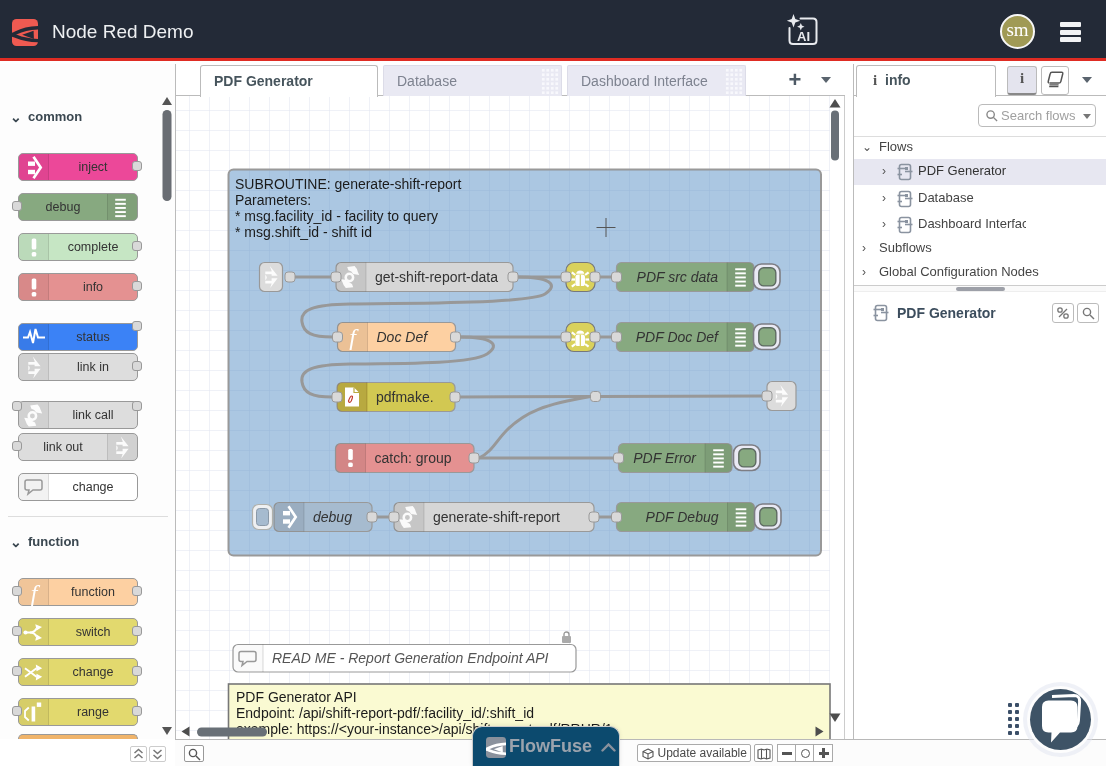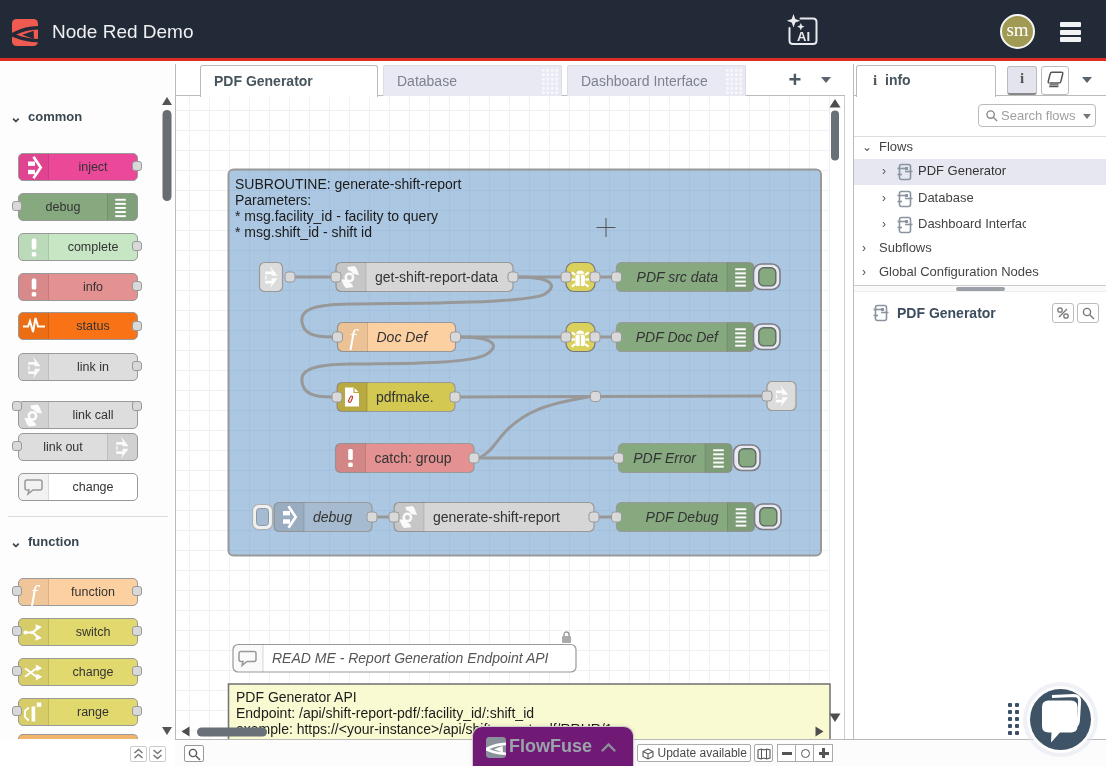--- a/index.html
+++ b/index.html
@@ -48,21 +48,21 @@
 .trow .txt { position:absolute; top:4px; }
 #sb-split { position:absolute; left:0; top:221px; width:252px; height:7px; border-top:1px solid #ccc; border-bottom:1px solid #eee; background:#fafafa; }
 #sb-split .grip { position:absolute; left:102px; top:1px; width:49px; height:4px; background:#9da0a8; border-radius:2px; }
 #sb-sec-title { position:absolute; left:43px; top:241px; font-weight:bold; font-size:14px; color:#3c4d5d; }
 .sb-secbtn { position:absolute; top:239px; width:22px; height:20px; border:1px solid #bbb; border-radius:3px; background:#fff; }
 #sb-table { position:absolute; left:0; top:268px; width:253px; height:33px; border-top:1px solid #ddd; border-bottom:1px solid #ddd; }
 #sb-table .vline { position:absolute; left:99px; top:0; width:1px; height:31px; background:#ddd; }
 #sb-table .k { position:absolute; left:6px; top:8px; font-size:13px; color:#6e7c86; }
 #sb-table .v { position:absolute; left:108px; top:8px; font-size:13px; color:#ad1625; }
 #footer { position:absolute; left:0; top:739px; width:1106px; height:27px; background:#fcfcfc; border-top:1px solid #b8b8b8; }
-#ffpopup { position:absolute; left:472px; top:726px; width:162px; height:41px; background:#701a75; border:1px solid #ccc; border-bottom:none; border-radius:10px 10px 0 0; box-shadow:0 -1px 4px rgba(0,0,0,0.08); }
+#ffpopup { position:absolute; left:472px; top:726px; width:148px; height:41px; background:#0c4a6e; border:1px solid #ccc; border-bottom:none; border-radius:10px 10px 0 0; box-shadow:0 -1px 4px rgba(0,0,0,0.08); }
 #ffpopup .fftext { position:absolute; left:36px; top:9px; font-size:18px; font-weight:bold; color:#9ba3ad; }
 .fbtn { position:absolute; border:1px solid #aaa; background:#fff; }
 #chat { position:absolute; left:1030px; top:689px; width:61px; height:61px; border-radius:50%; background:#3e5366; box-shadow:0 0 0 3px #fdfdfd, 0 0 0 7px rgba(226,230,241,0.55); }
 .dg { position:absolute; width:4px; height:4px; border-radius:1px; background:#3b4f68; }
 </style>
 </head>
 <body>
 <div id="page">
   <div id="header">
     <svg class="abs" style="left:12px;top:19px" width="26" height="27" viewBox="0 0 26 27">
@@ -134,21 +134,21 @@
         <div class="picon" style="left:0;border-right:1px solid rgba(0,0,0,0.1);border-radius:4px 0 0 4px;"></div>
         <svg style="position:absolute;left:0;top:-1px" width="30" height="29" viewBox="0 0 30 29">
           <g transform="translate(0,0)">
             <rect x="12.7" y="5.5" width="4.6" height="11" rx="1.5" fill="#fff"></rect>
             <rect x="12.7" y="19" width="4.6" height="4.6" rx="1.5" fill="#fff"></rect>
           </g>
         </svg>
         <div class="lbl" style="left:30px;width:88px;">info</div>
       </div>
       <div class="pport" style="left:132px;top:217px"></div>
-<div class="pnode" style="top:248px;background:#f97316;border-color:#999">
+<div class="pnode" style="top:259px;background:#3b82f6;border-color:#999">
         <div class="picon" style="left:0;border-right:1px solid rgba(0,0,0,0.1);border-radius:4px 0 0 4px;"></div>
         <svg style="position:absolute;left:0;top:-1px" width="30" height="29" viewBox="0 0 30 29">
           <g transform="translate(0,0)">
             <path d="M 4 14.5 L 9 14.5 L 11 9 L 14 20 L 16.5 6 L 19 14.5 L 26 14.5" fill="none" stroke="#fff" stroke-width="2"></path>
           </g>
         </svg>
         <div class="lbl" style="left:30px;width:88px;">status</div>
       </div>
       <div class="pport" style="left:132px;top:257px"></div>
 <div class="pnode" style="top:289px;background:#dddddd;border-color:#999">

